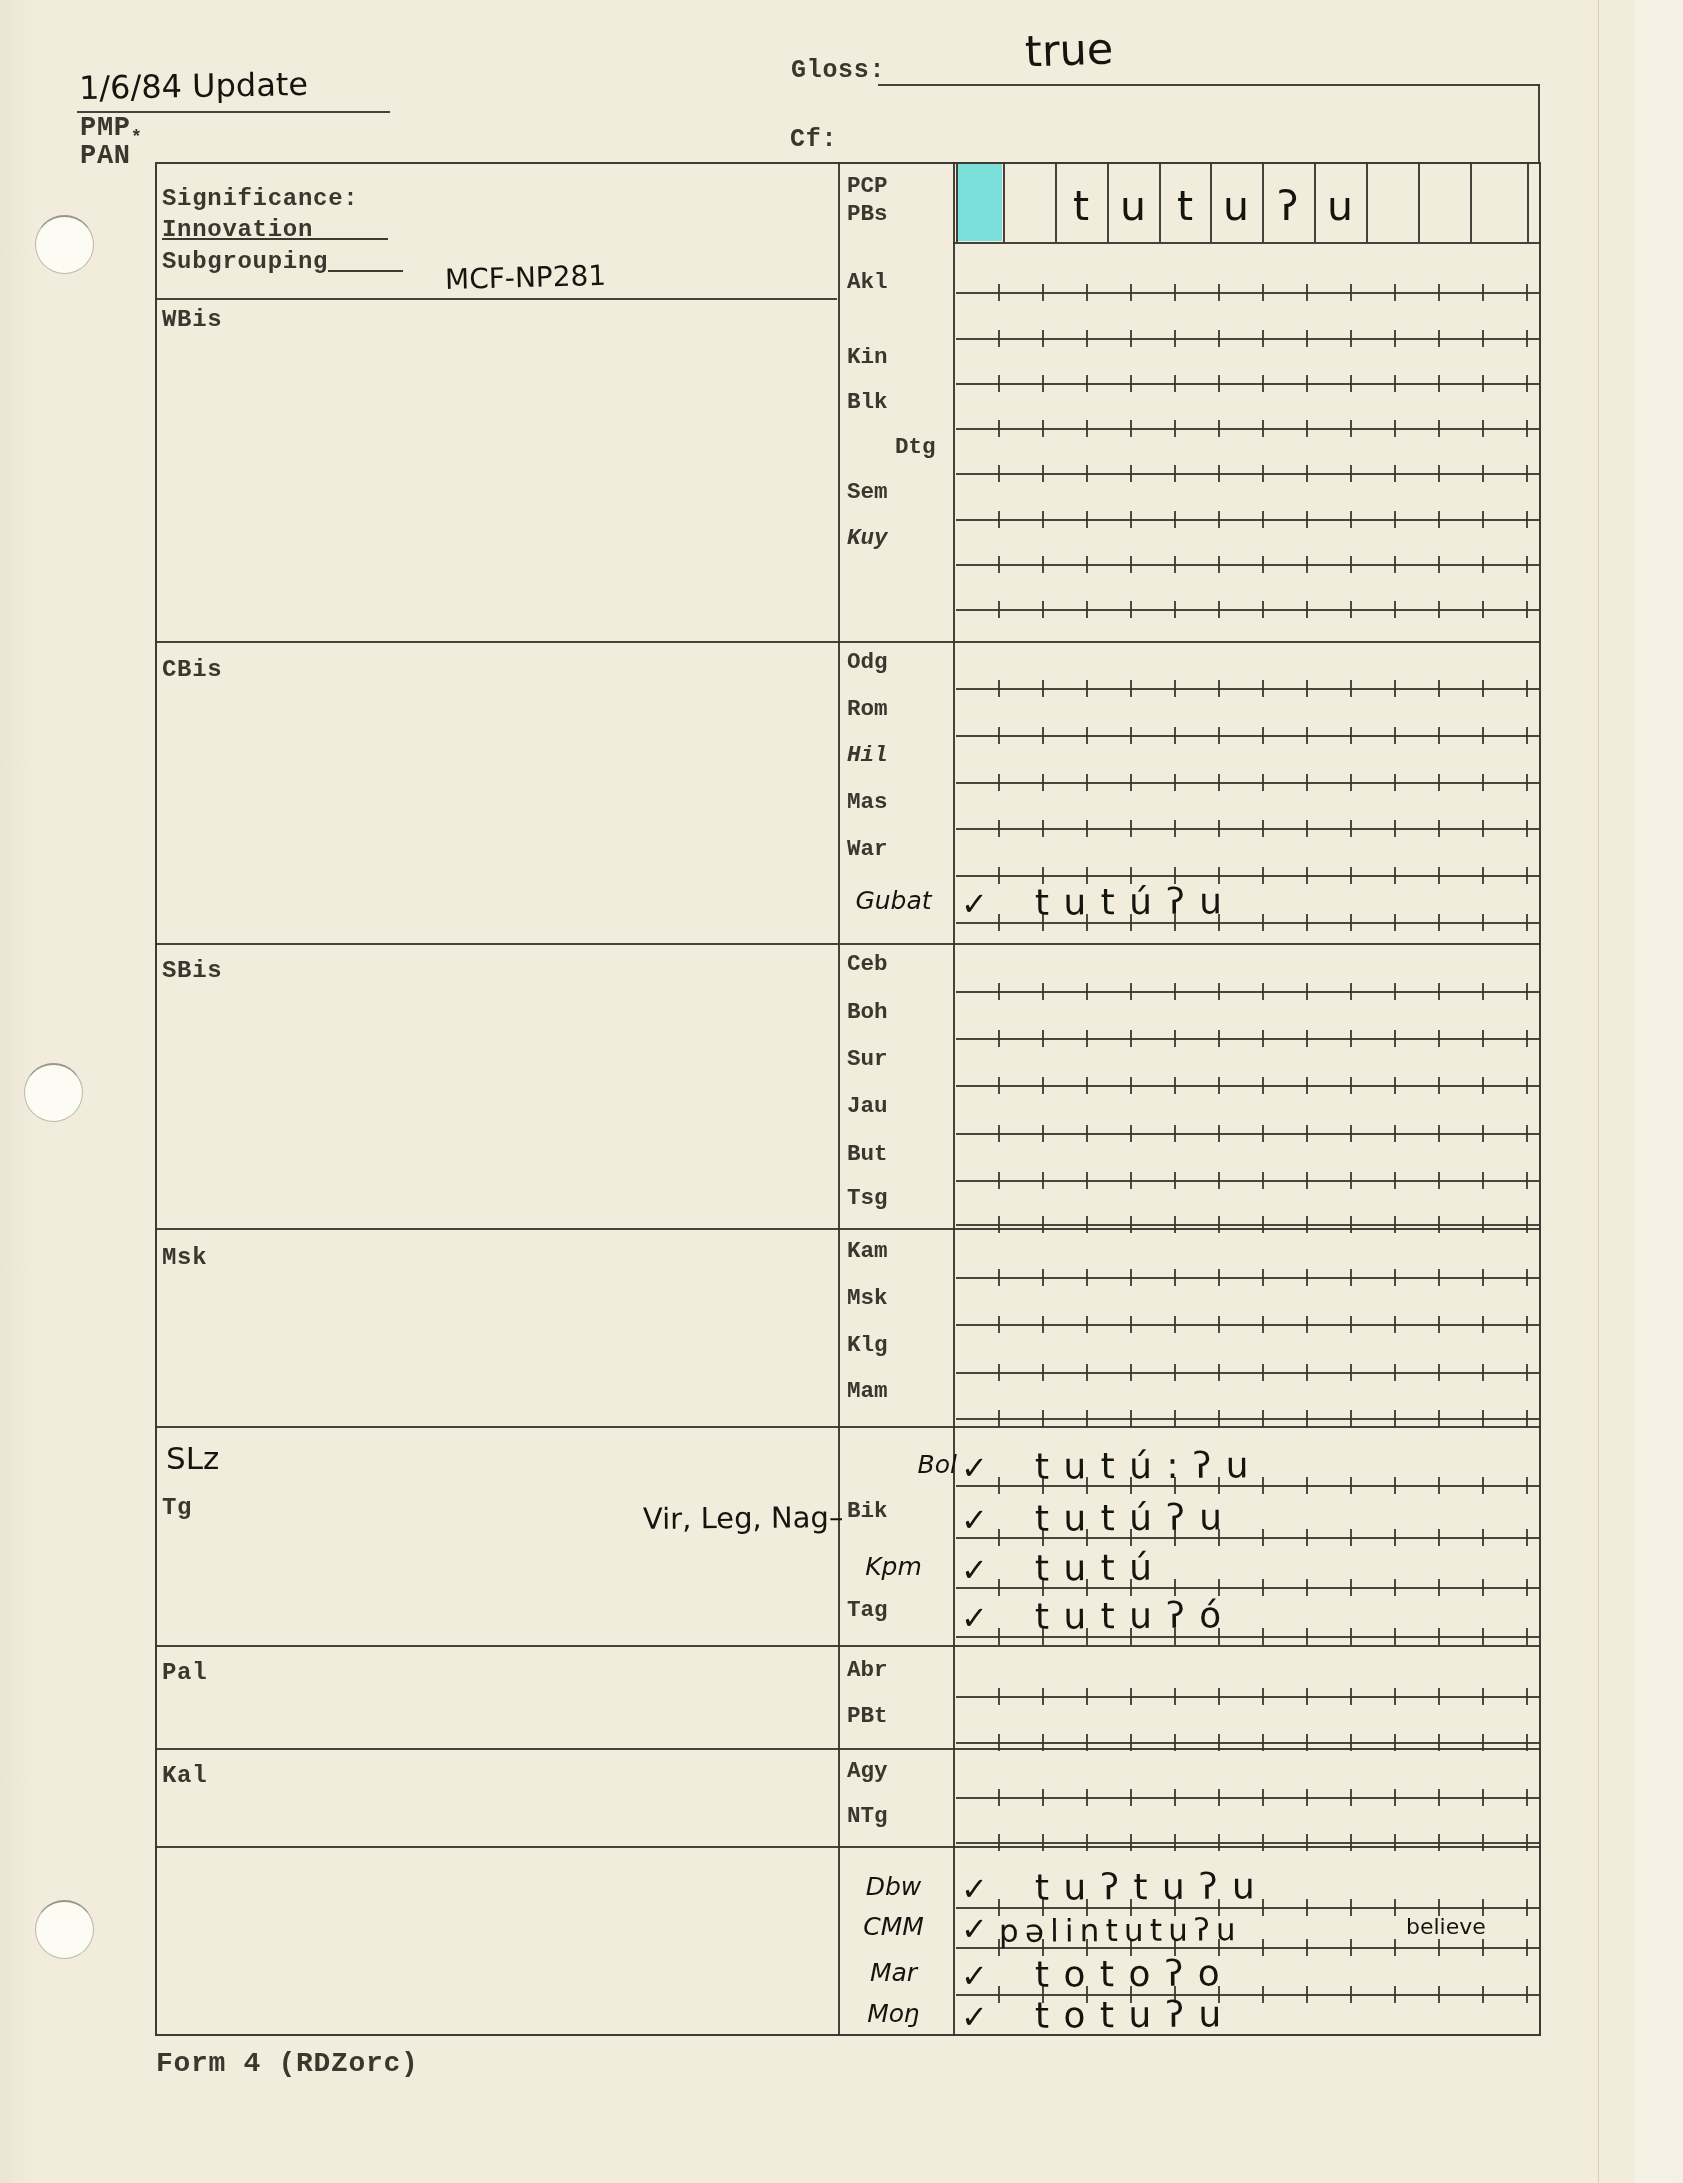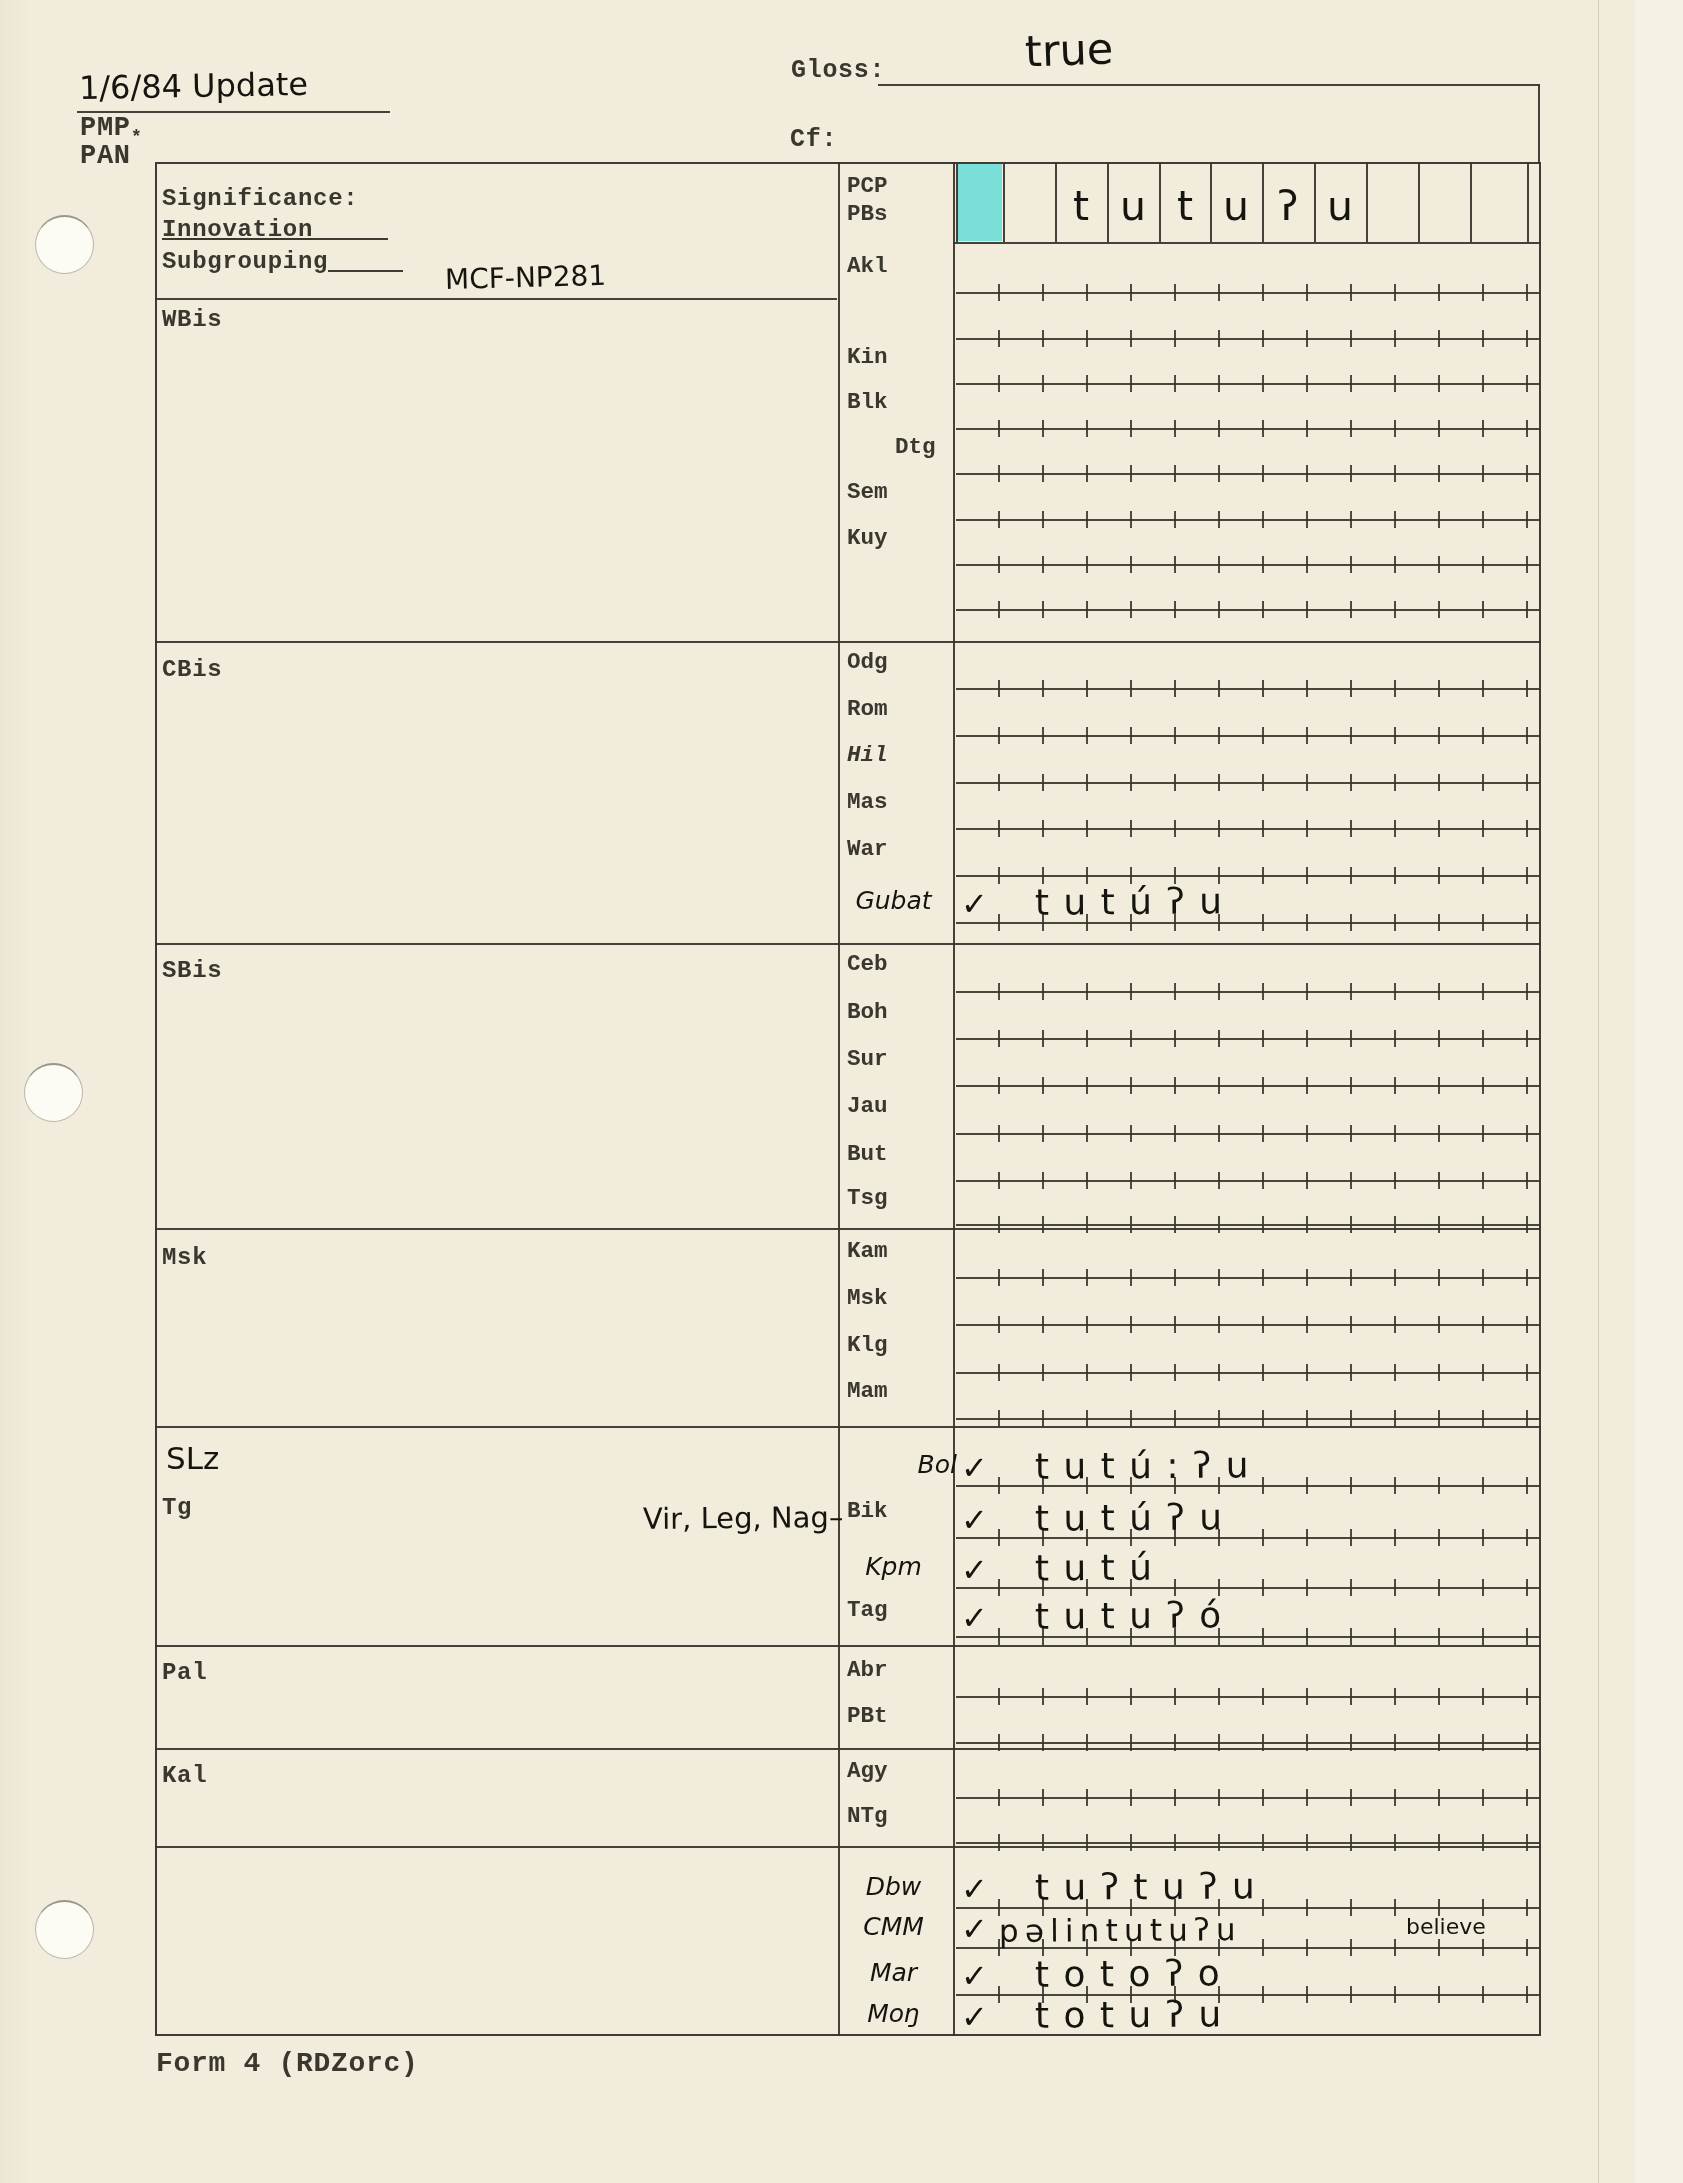--- a/index.html
+++ b/index.html
@@ -97,32 +97,32 @@
     <div class="abs hand" style="left: 1055px; top: 170px; width: 52px; height: 71px; line-height: 72px; text-align: center; font-size: 41px;">t</div>
     <div class="abs hand" style="left: 1107px; top: 170px; width: 52px; height: 71px; line-height: 72px; text-align: center; font-size: 41px;">u</div>
     <div class="abs hand" style="left: 1159px; top: 170px; width: 52px; height: 71px; line-height: 72px; text-align: center; font-size: 41px;">t</div>
     <div class="abs hand" style="left: 1210px; top: 170px; width: 52px; height: 71px; line-height: 72px; text-align: center; font-size: 41px;">u</div>
     <div class="abs hand" style="left: 1262px; top: 170px; width: 52px; height: 71px; line-height: 72px; text-align: center; font-size: 41px;">ʔ</div>
     <div class="abs hand" style="left: 1314px; top: 170px; width: 52px; height: 71px; line-height: 72px; text-align: center; font-size: 41px;">u</div>
     <div class="abs code-typed" style="left: 847px; top: 173px;">PCP</div>
     <div class="abs code-typed" style="left: 847px; top: 201px;">PBs</div>
     <div class="abs typed" style="left: 162px; top: 306px; font-size: 24px;">WBis</div>
     <div class="rule" style="left: 956px; top: 284px; width: 584px;"></div>
-    <div class="abs code-typed" style="left: 847px; top: 253px;">Akl</div>
+    <div class="abs code-typed" style="left: 847px; top: 269px;">Akl</div>
     <div class="rule" style="left: 956px; top: 330px; width: 584px;"></div>
     <div class="rule" style="left: 956px; top: 375px; width: 584px;"></div>
     <div class="abs code-typed" style="left: 847px; top: 344px; text-align: right;">Kin</div>
     <div class="rule" style="left: 956px; top: 420px; width: 584px;"></div>
     <div class="abs code-typed" style="left: 847px; top: 389px;">Blk</div>
     <div class="rule" style="left: 956px; top: 465px; width: 584px;"></div>
     <div class="abs code-typed" style="left: 847px; top: 434px; margin-left: 48px;">Dtg</div>
     <div class="rule" style="left: 956px; top: 511px; width: 584px;"></div>
     <div class="abs code-typed" style="left: 847px; top: 479px;">Sem</div>
     <div class="rule" style="left: 956px; top: 556px; width: 584px;"></div>
-    <div class="abs code-typed" style="left: 847px; top: 525px;">Kuy</div>
+    <div class="abs code-typed" style="left: 847px; top: 525px; font-style: italic;">Kuy</div>
     <div class="rule" style="left: 956px; top: 601px; width: 584px;"></div>
     <div class="abs typed" style="left: 162px; top: 656px; font-size: 24px;">CBis</div>
     <div class="rule" style="left: 956px; top: 680px; width: 584px;"></div>
     <div class="abs code-typed" style="left: 847px; top: 649px;">Odg</div>
     <div class="rule" style="left: 956px; top: 727px; width: 584px;"></div>
     <div class="abs code-typed" style="left: 847px; top: 696px;">Rom</div>
     <div class="rule" style="left: 956px; top: 774px; width: 584px;"></div>
     <div class="abs code-typed" style="left: 847px; top: 742px; font-style: italic;">Hil</div>
     <div class="rule" style="left: 956px; top: 820px; width: 584px;"></div>
     <div class="abs code-typed" style="left: 847px; top: 789px;">Mas</div>

